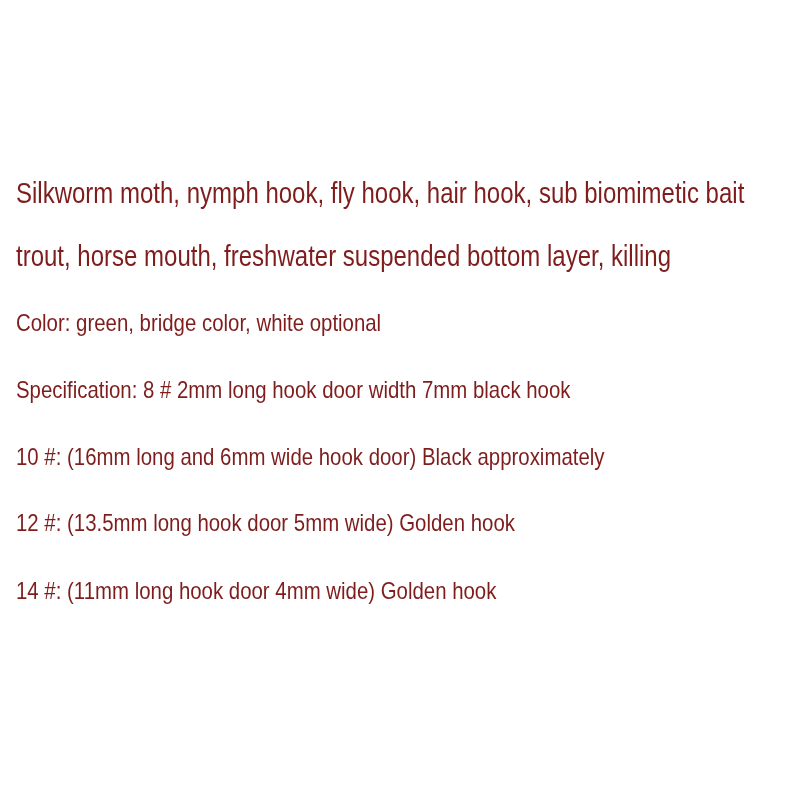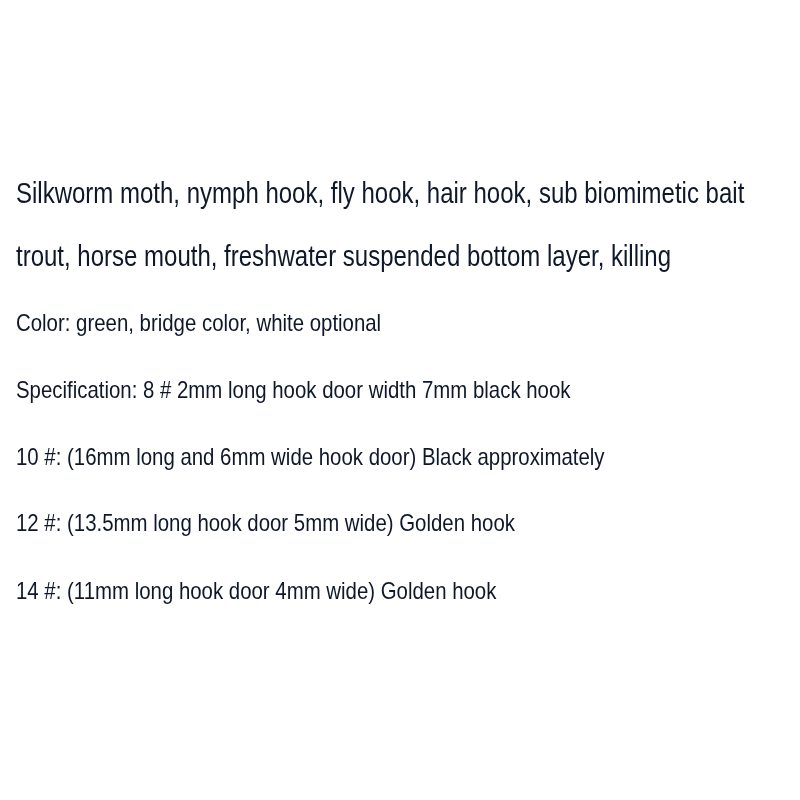--- a/index.html
+++ b/index.html
@@ -11,21 +11,21 @@
     height: 800px;
     background: #ffffff;
     overflow: hidden;
   }
   .page {
     position: relative;
     width: 800px;
     height: 800px;
     background: #ffffff;
     font-family: "Liberation Sans", sans-serif;
-    color: #0f172a;
+    color: #7f1d1d;
     border-radius: 8px;
   }
   .line {
     position: absolute;
     left: 16px;
     margin: 0;
     white-space: nowrap;
     transform-origin: left top;
     font-weight: 400;
   }

